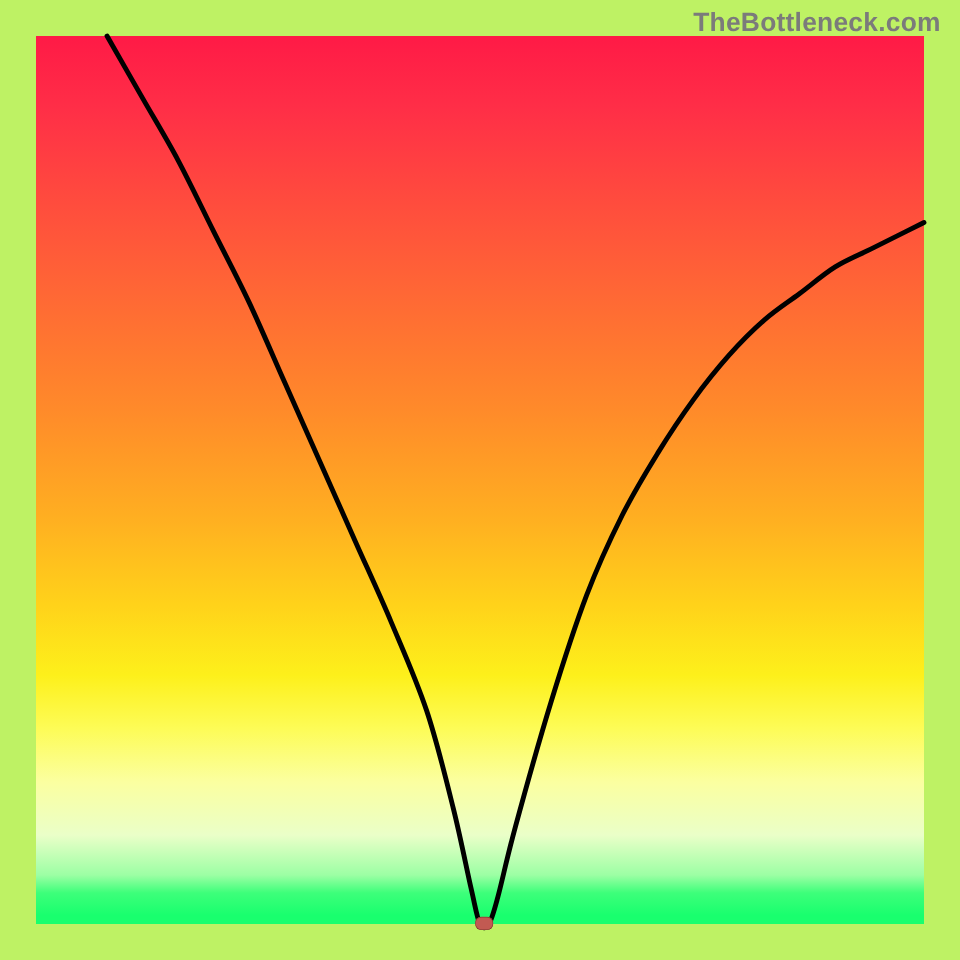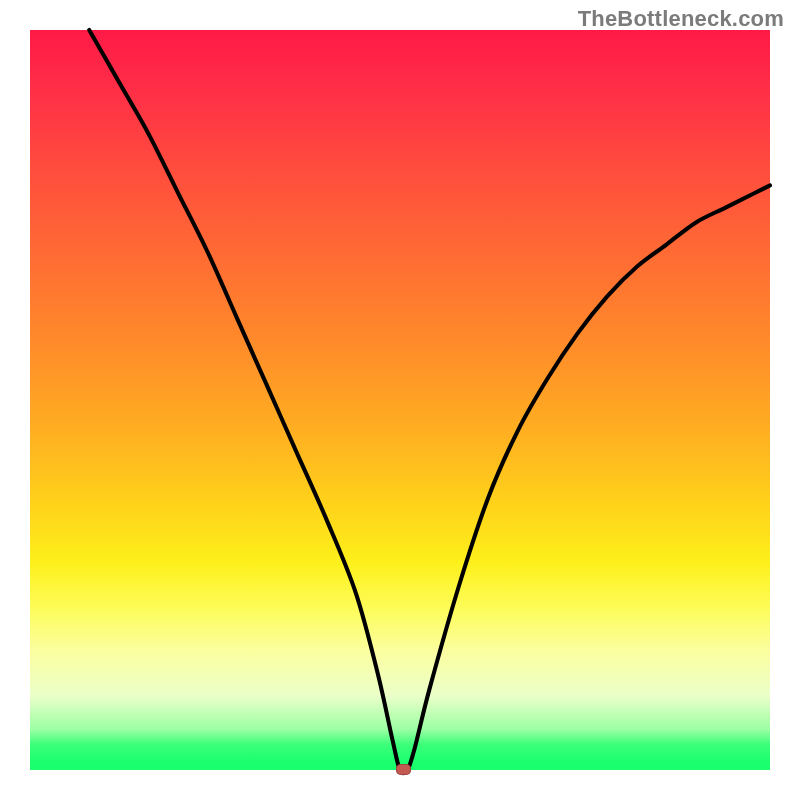--- a/index.html
+++ b/index.html
@@ -8,21 +8,21 @@
     width: 800px;
     height: 800px;
     overflow: hidden;
     background: #000;
     font-family: Arial, Helvetica, sans-serif;
   }
   .frame {
     position: relative;
     width: 800px;
     height: 800px;
-    background: #ffffff;
+    background: #bef264;
   }
   .watermark {
     position: absolute;
     top: 6px;
     right: 16px;
     font-size: 22px;
     font-weight: 600;
     color: #7b7b7b;
     letter-spacing: 0.2px;
     user-select: none;

